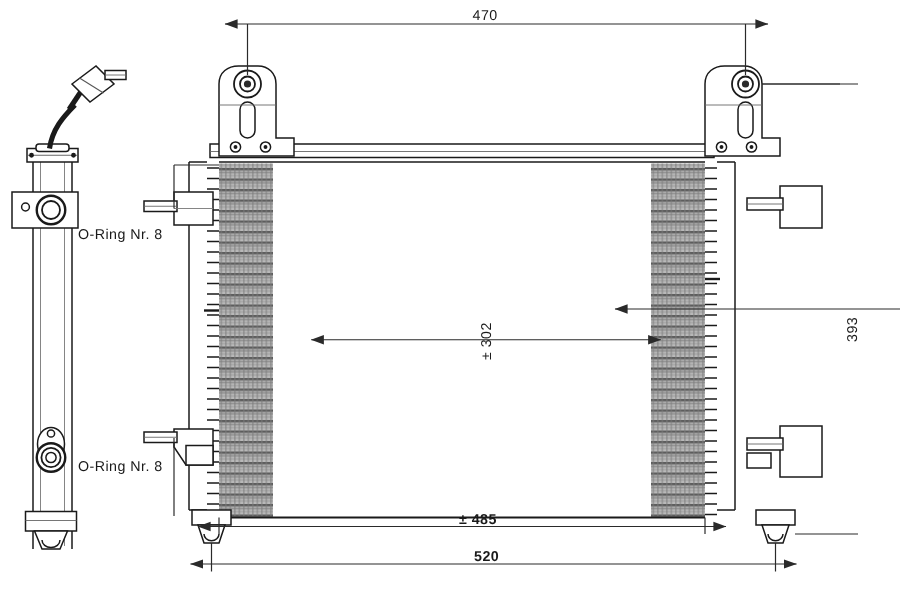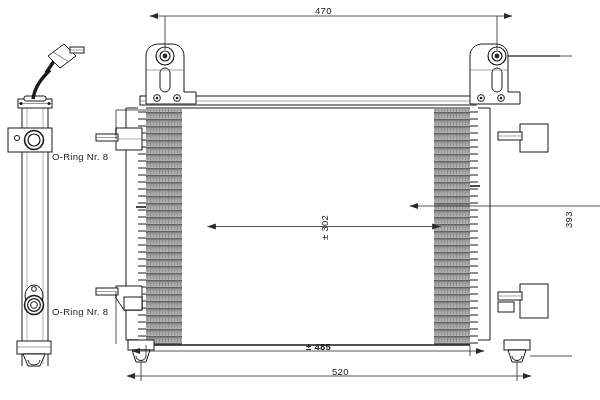--- a/index.html
+++ b/index.html
@@ -227,21 +227,21 @@
     <line x1="136" y1="207" x2="146" y2="207"></line>
     <line x1="470" y1="186" x2="480" y2="186"></line>
   </g>
 
 </svg>
 
 <div class="lbl" style="left:315px;top:5px;">470</div>
 
 <div class="lbl" style="left:306px;top:341px;font-weight:bold;">± 485</div>
 
-<div class="lbl" style="left:332px;top:366px;">520</div>
+<div class="lbl" style="left:316px;top:366px;font-weight:bold;">520</div>
 
 <div class="lbl rot" style="left:319px;top:240px;">± 302</div>
 
 <div class="lbl rot" style="left:563px;top:228px;">393</div>
 
 <div class="lbl" style="left:52px;top:151px;">O-Ring Nr. 8</div>
 
 <div class="lbl" style="left:52px;top:306px;">O-Ring Nr. 8</div>
 
 </div>

